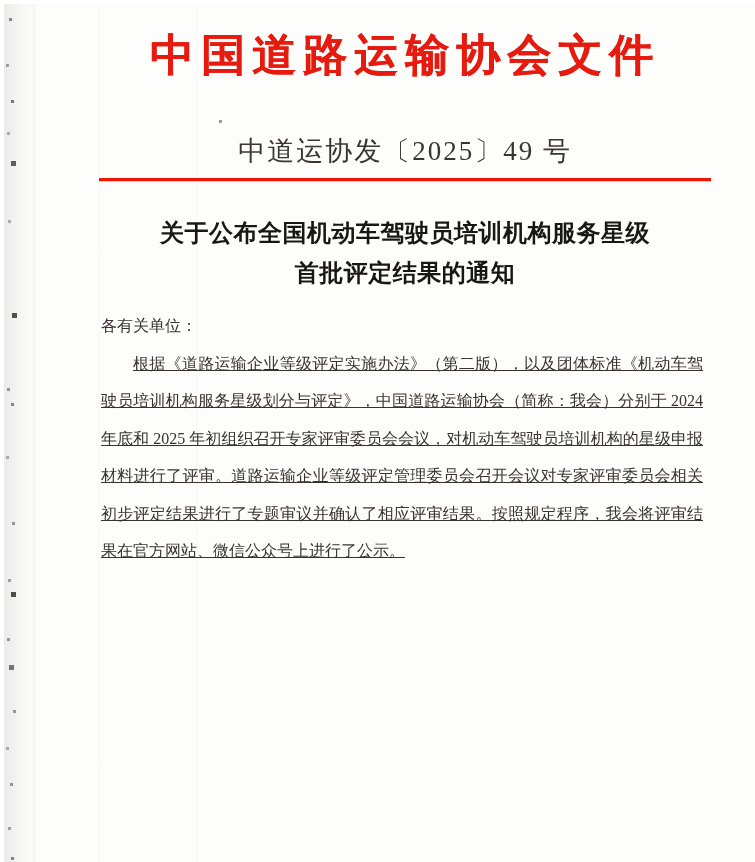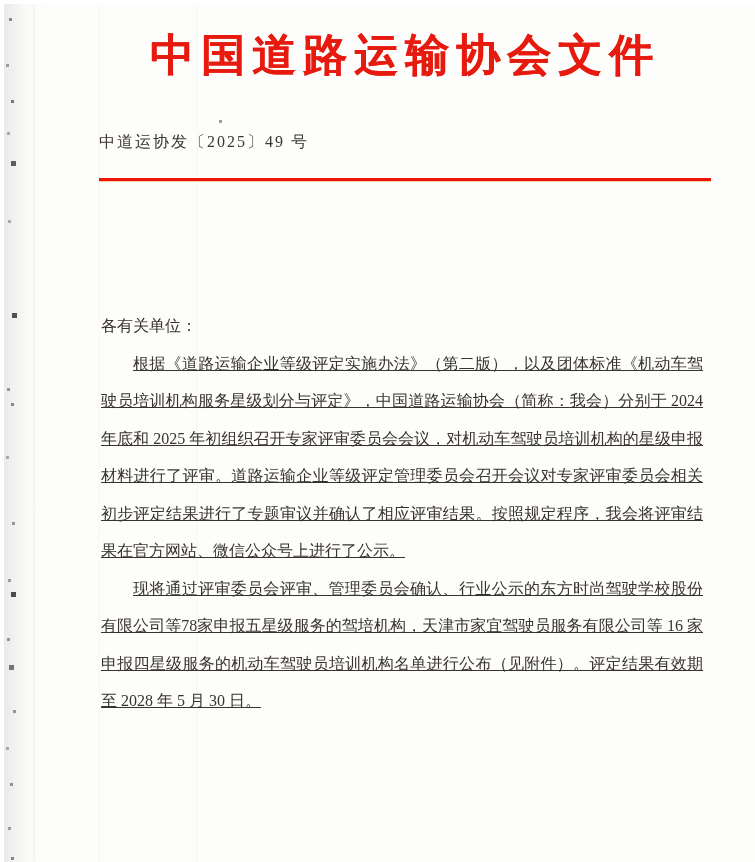--- a/index.html
+++ b/index.html
@@ -60,24 +60,25 @@
     font-size: 44px;
     line-height: 56px;
     font-weight: 700;
     letter-spacing: 7px;
     color: #e61a0f;
     text-shadow: 0.5px 0 0 #e61a0f;
     white-space: nowrap;
   }
   .doc-number {
     position: absolute;
-    top: 123px;
+    top: 132px;
     left: 95px;
     width: 612px;
-    font-size: 16px;
+    text-align: center;
+    font-size: 27px;
     line-height: 30px;
     color: #3a3531;
     letter-spacing: 2px;
   }
   .red-rule {
     position: absolute;
     top: 174px;
     left: 95px;
     width: 612px;
     height: 3px;
@@ -122,20 +123,23 @@
 <div class="page">
 
   <div class="specks"></div>
 
   <div class="header-title">中国道路运输协会文件</div>
 
   <div class="doc-number">中道运协发〔2025〕49 号</div>
 
   <div class="red-rule"></div>
 
+  <div class="doc-title">
+    <div>关于公布全国机动车驾驶员培训机构服务星级</div>
+    <div>首批评定结果的通知</div>
+  </div>
 
   <div class="body-text">
     <p>各有关单位：</p>
     <p class="indent">根据《道路运输企业等级评定实施办法》（第二版），以及团体标准《机动车驾驶员培训机构服务星级划分与评定》，中国道路运输协会（简称：我会）分别于 2024 年底和 2025 年初组织召开专家评审委员会会议，对机动车驾驶员培训机构的星级申报材料进行了评审。道路运输企业等级评定管理委员会召开会议对专家评审委员会相关初步评定结果进行了专题审议并确认了相应评审结果。按照规定程序，我会将评审结果在官方网站、微信公众号上进行了公示。</p>
-    <p class="indent">现将通过评审委员会评审、管理委员会确认、行业公示的东方时尚驾驶学校股份有限公司等78家申报五星级服务的驾培机构，天津市家宜驾驶员服务有限公司等 16 家申报四星级服务的机动车驾驶员培训机构名单进行公布（见附件）。评定结果有效期至 2028 年 5 月 30 日。</p>
   </div>
 
 </div>
 
 </body></html>

